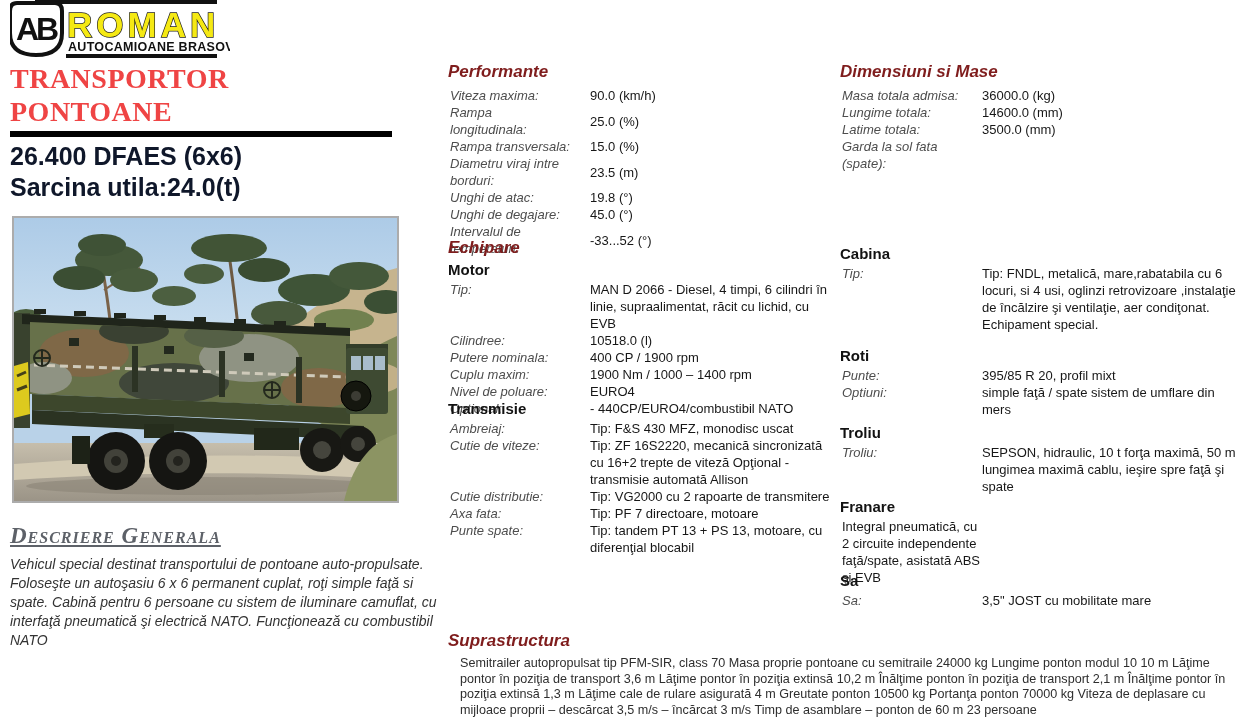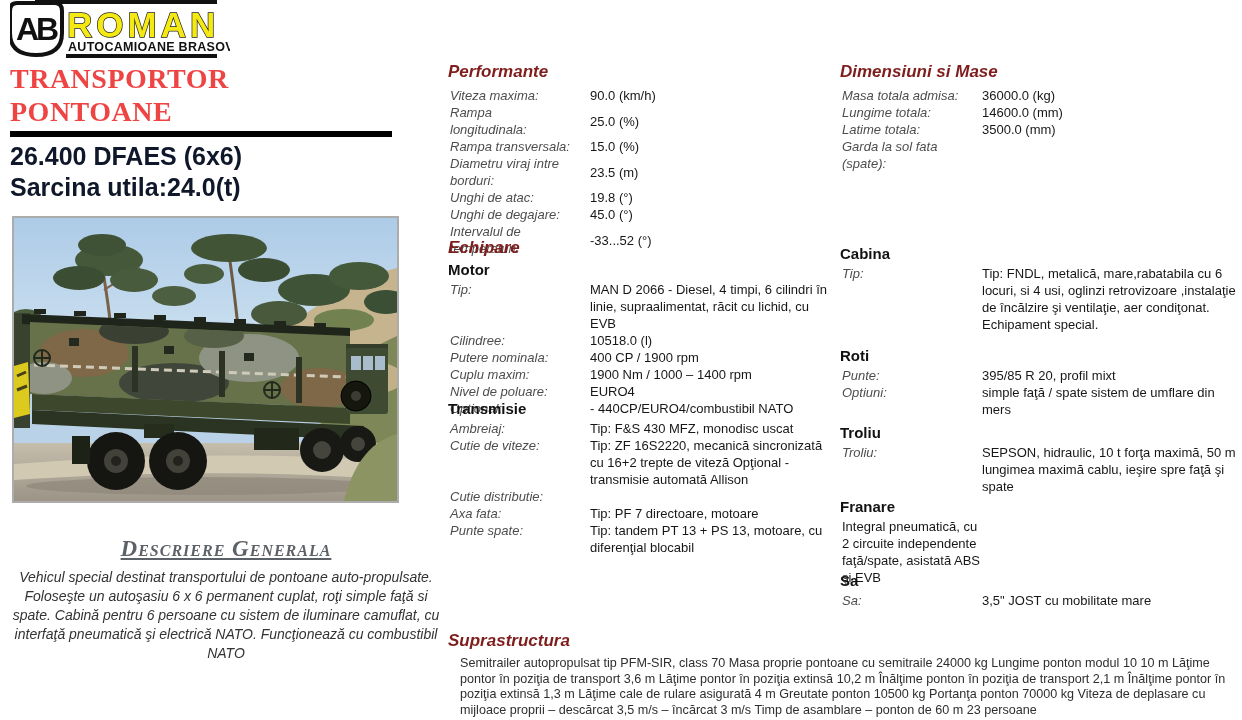--- a/index.html
+++ b/index.html
@@ -14,21 +14,21 @@
   .title-line{font-size:28px;font-weight:bold;line-height:33px;color:#ef4444;letter-spacing:.5px;font-family:Liberation Serif, serif;}
   .divider{width:382px;height:6px;background:#000;margin:3px 0 4px 0;}
   .model-line{font-size:25px;font-weight:bold;line-height:31px;color:#0f172a;}
 
   
   .photo{position:absolute;left:12px;top:216px;width:383px;height:283px;
          border:2px solid #acacac;background:#b9d2e8;}
   .photo svg{display:block;}
 
   
-  .descriere{position:absolute;left:10px;top:536px;width:432px;text-align:center;}
+  .descriere{position:absolute;left:10px;top:523px;width:432px;}
   .descriere-heading{font-family:"Liberation Serif", serif;font-variant:small-caps;
          font-weight:bold;font-style:italic;font-size:23px;color:#5d6168;
          text-decoration:underline;letter-spacing:1px;}
   .descriere-body{margin-top:6px;font-style:italic;font-size:14px;line-height:19px;color:#333;}
 
   
   .section-heading{font-style:italic;font-weight:bold;font-size:17px;color:#7f1d1d;margin:0 0 5px 0;}
   .group-title{font-weight:bold;font-size:15px;color:#121212;margin:0 0 3px 0;}
   .abs{position:absolute;}
   .spec-row{display:grid;grid-template-columns:140px 1fr;padding-left:2px;}
@@ -279,20 +279,21 @@
   <div class="spec-row">
       <span class="lbl">Ambreiaj:</span>
       <span class="val">Tip: F&amp;S 430 MFZ, monodisc uscat</span>
     </div>
   <div class="spec-row">
       <span class="lbl">Cutie de viteze:</span>
       <span class="val">Tip: ZF 16S2220, mecanică sincronizată cu 16+2 trepte de viteză Opţional - transmisie automată Allison</span>
     </div>
   <div class="spec-row">
       <span class="lbl">Cutie distributie:</span>
+      <span class="val">Tip: VG2000 cu 2 rapoarte de transmitere</span>
     </div>
   <div class="spec-row">
       <span class="lbl">Axa fata:</span>
       <span class="val">Tip: PF 7 directoare, motoare</span>
     </div>
   <div class="spec-row">
       <span class="lbl">Punte spate:</span>
       <span class="val">Tip: tandem PT 13 + PS 13, motoare, cu diferenţial blocabil</span>
     </div>
 </div>

